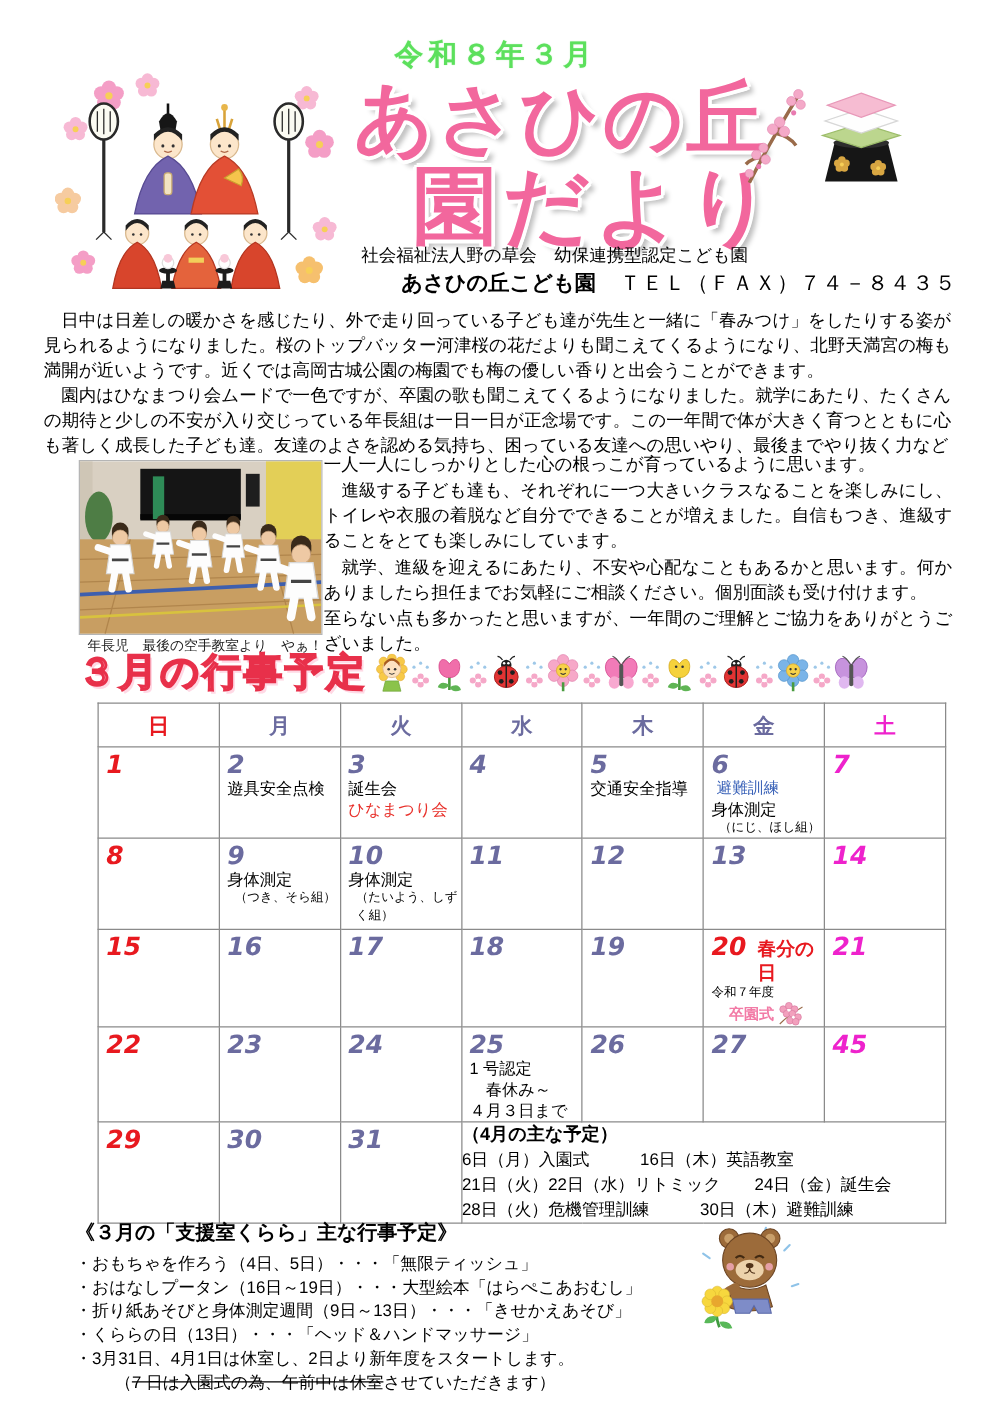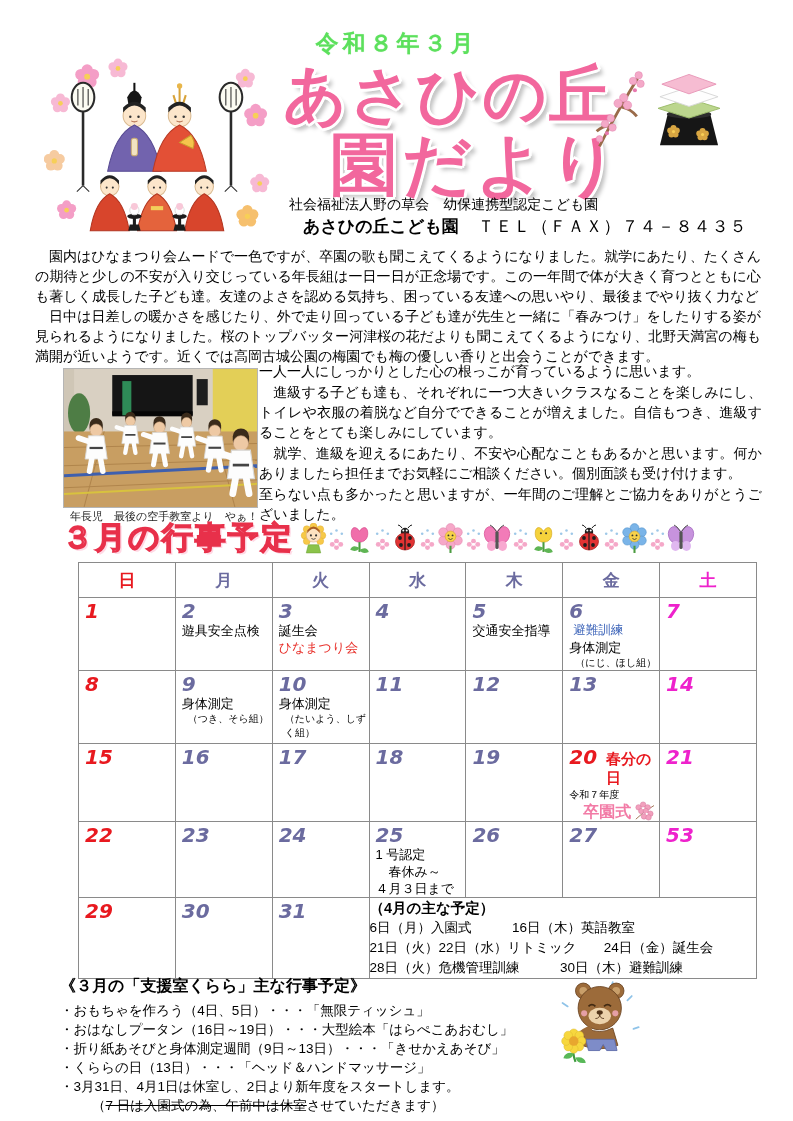--- a/index.html
+++ b/index.html
@@ -15,21 +15,21 @@
     color:var(--titlepink,#f2679d);
     text-shadow:-3px 0 0 #fff,3px 0 0 #fff,0 -3px 0 #fff,0 3px 0 #fff,
       -2px -2px 0 #fff,2px -2px 0 #fff,-2px 2px 0 #fff,2px 2px 0 #fff,5px 5px 4px #bfbfbf;}
   .title2{position:absolute;left:330px;top:120px;font-size:68px;font-weight:800;letter-spacing:4px;
     color:var(--titlepink,#f2679d);
     text-shadow:-3px 0 0 #fff,3px 0 0 #fff,0 -3px 0 #fff,0 3px 0 #fff,
       -2px -2px 0 #fff,2px -2px 0 #fff,-2px 2px 0 #fff,2px 2px 0 #fff,5px 5px 4px #bfbfbf;}
   .sprig{position:absolute;left:592px;top:66px;width:56px;height:84px;}
   .hishimochi{position:absolute;left:640px;top:58px;width:98px;height:92px;}
   .org-line{position:absolute;left:289px;top:196px;font-size:14px;}
-  .name-line{position:absolute;left:303px;top:215px;font-size:17px;text-align:center;}
+  .name-line{position:absolute;left:321px;top:215px;font-size:17px;text-align:center;}
   .school-name{font-weight:800;}
   .tel{margin-left:14px;letter-spacing:1px;}
 
   
   .intro{position:absolute;left:35px;top:246px;width:726px;font-size:14px;line-height:20px;text-align:justify;}
   .intro p{margin:0;}
   .photo{position:absolute;left:63px;top:368px;width:193px;height:138px;border:1px solid #b5b5b5;}
   .photo-caption{position:absolute;left:70px;top:509px;font-size:11px;color:#222;}
   .beside{position:absolute;left:259px;top:361px;width:503px;font-size:14px;line-height:20px;text-align:justify;}
   .beside p{margin:0 0 1px 0;}
@@ -54,21 +54,21 @@
   .calendar tbody tr:nth-child(5){height:74px;margin-top:24px;}
   .cell-top{padding:2px 3px 0 6px;display:flex;align-items:baseline;}
   .num{font-family:"DejaVu Sans",sans-serif;font-style:italic;font-weight:800;font-size:20px;line-height:22px;}
   .num-sun{color:var(--red,#e8191f);} .num-wd{color:var(--slate,#6b6b9f);} .num-sat{color:var(--magenta,#ee22cc);}
   .holiday-label{color:var(--red,#e8191f);font-size:15px;font-weight:bold;margin-left:9px;}
   .ev{font-size:13px;line-height:17px;padding-left:6px;}
   .ev-red{color:var(--evred,#e8302a);}
   .ev-blue{color:var(--blue,#3a62b8);font-size:12.5px;padding-left:10px;}
   .ev-small{font-size:10px;padding-left:12px;line-height:14px;}
   .ev-tiny{font-size:10px;line-height:13px;}
-  .ev-pink{color:var(--gradpink,#f27ba6);font-size:16px;font-weight:bold;padding-left:20px;
+  .ev-pink{color:var(--gradpink,#f27ba6);font-size:12px;font-weight:bold;padding-left:20px;
     display:inline-flex;align-items:center;gap:1px;}
   .april-cell{padding:3px 8px;}
   .april-title{font-weight:800;font-size:14.5px;line-height:20px;}
   .april-line{font-size:13.5px;line-height:20px;}
 
   
   .kurara{position:absolute;left:60px;top:976px;width:505px;}
   .kurara-title{font-weight:800;font-size:16px;margin-bottom:4px;}
   .kurara-list{list-style:none;margin:0;padding:0;font-size:13.5px;line-height:19px;}
   .kurara-sub{font-size:13.5px;line-height:19px;padding-left:32px;}
@@ -204,22 +204,22 @@
     <path d="M50,17 L78,27 L50,37 L22,27 Z" fill="#f6bcd2" stroke="#e898b8"></path>
   </svg>
 
   <div class="org-line">社会福祉法人野の草会　幼保連携型認定こども園</div>
   <div class="name-line">
     <span class="school-name">あさひの丘こども園</span>
     <span class="tel">ＴＥＬ（ＦＡＸ）７４－８４３５</span>
   </div>
 
   <div class="intro">
+    <p>　日中は日差しの暖かさを感じたり、外で走り回っている子ども達が先生と一緒に「春みつけ」をしたりする姿が見られるようになりました。桜のトップバッター河津桜の花だよりも聞こえてくるようになり、北野天満宮の梅も満開が近いようです。近くでは高岡古城公園の梅園でも梅の優しい香りと出会うことができます。</p>
     <p>　園内はひなまつり会ムードで一色ですが、卒園の歌も聞こえてくるようになりました。就学にあたり、たくさんの期待と少しの不安が入り交じっている年長組は一日一日が正念場です。この一年間で体が大きく育つとともに心も著しく成長した子ども達。友達のよさを認める気持ち、困っている友達への思いやり、最後までやり抜く力など</p>
-    <p>　日中は日差しの暖かさを感じたり、外で走り回っている子ども達が先生と一緒に「春みつけ」をしたりする姿が見られるようになりました。桜のトップバッター河津桜の花だよりも聞こえてくるようになり、北野天満宮の梅も満開が近いようです。近くでは高岡古城公園の梅園でも梅の優しい香りと出会うことができます。</p>
   </div>
 
   <svg class="photo" viewBox="0 0 192 137" preserveAspectRatio="none">
     <defs>
       <g id="kid">
         <path d="M-6,-17 a6,6 0 0 1 12,0 v3 a6,6 0 0 1 -12,0 Z" fill="#3a2a1a"></path>
         <circle cx="0" cy="-12" r="5.6" fill="#eec9a4" stroke="#caa27c" stroke-width=".5"></circle>
         <path d="M-7,-7 h14 l3,21 h-20 Z" fill="#fdfdfd" stroke="#d8d8d8" stroke-width=".8"></path>
         <line x1="-7" y1="-2" x2="-16" y2="-5" stroke="#fdfdfd" stroke-width="5" stroke-linecap="round"></line>
         <line x1="-6" y1="4" x2="6" y2="4" stroke="#444" stroke-width="2"></line>
@@ -670,21 +670,21 @@
               <span class="num num-wd">26</span>
             </div>
           </td>
           <td>
             <div class="cell-top">
               <span class="num num-wd">27</span>
             </div>
           </td>
           <td>
             <div class="cell-top">
-              <span class="num num-sat">53</span>
+              <span class="num num-sat">45</span>
             </div>
           </td>
         </tr>
         <tr>
           <td>
             <div class="cell-top">
               <span class="num num-sun">29</span>
             </div>
           </td>
           <td>

